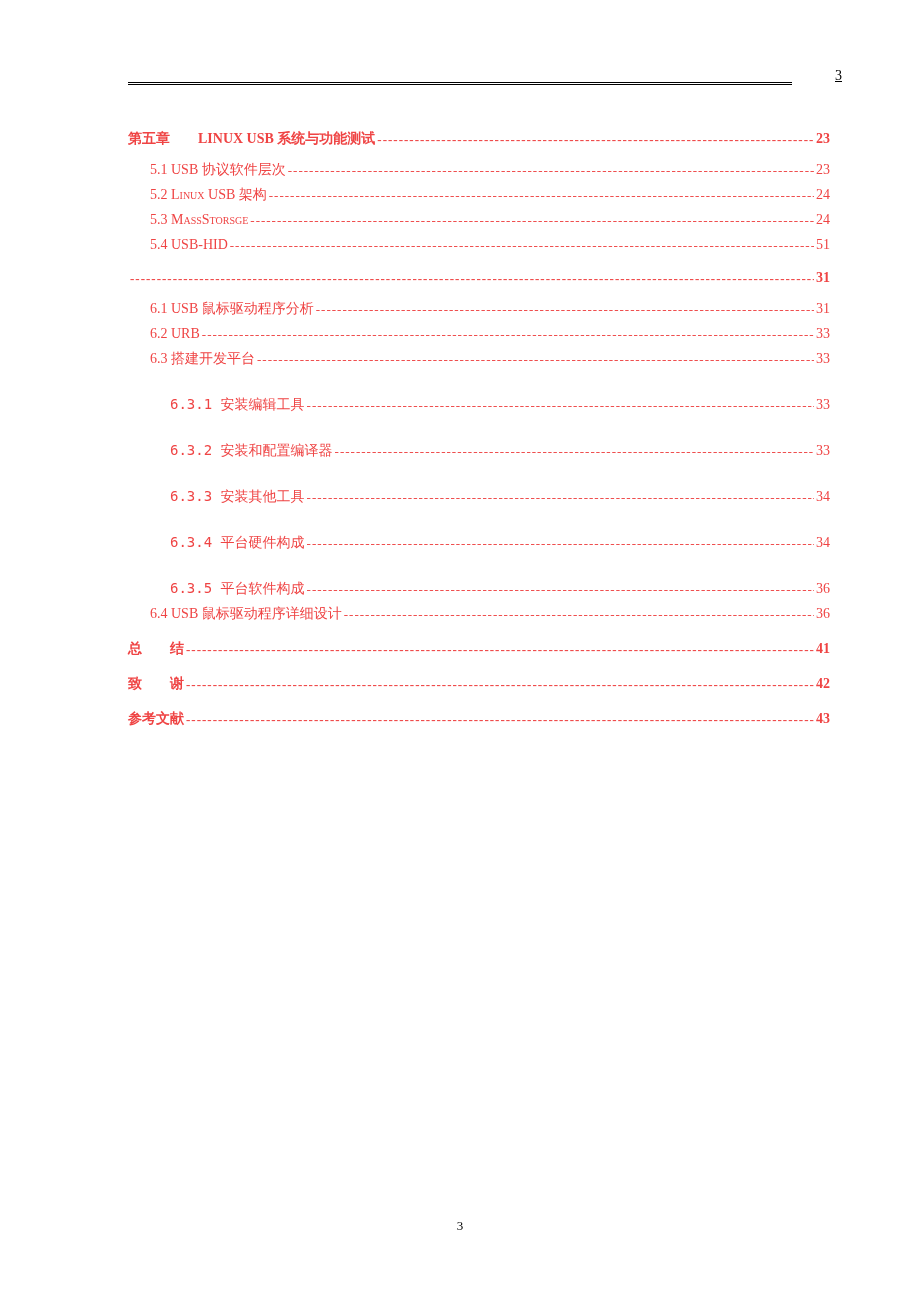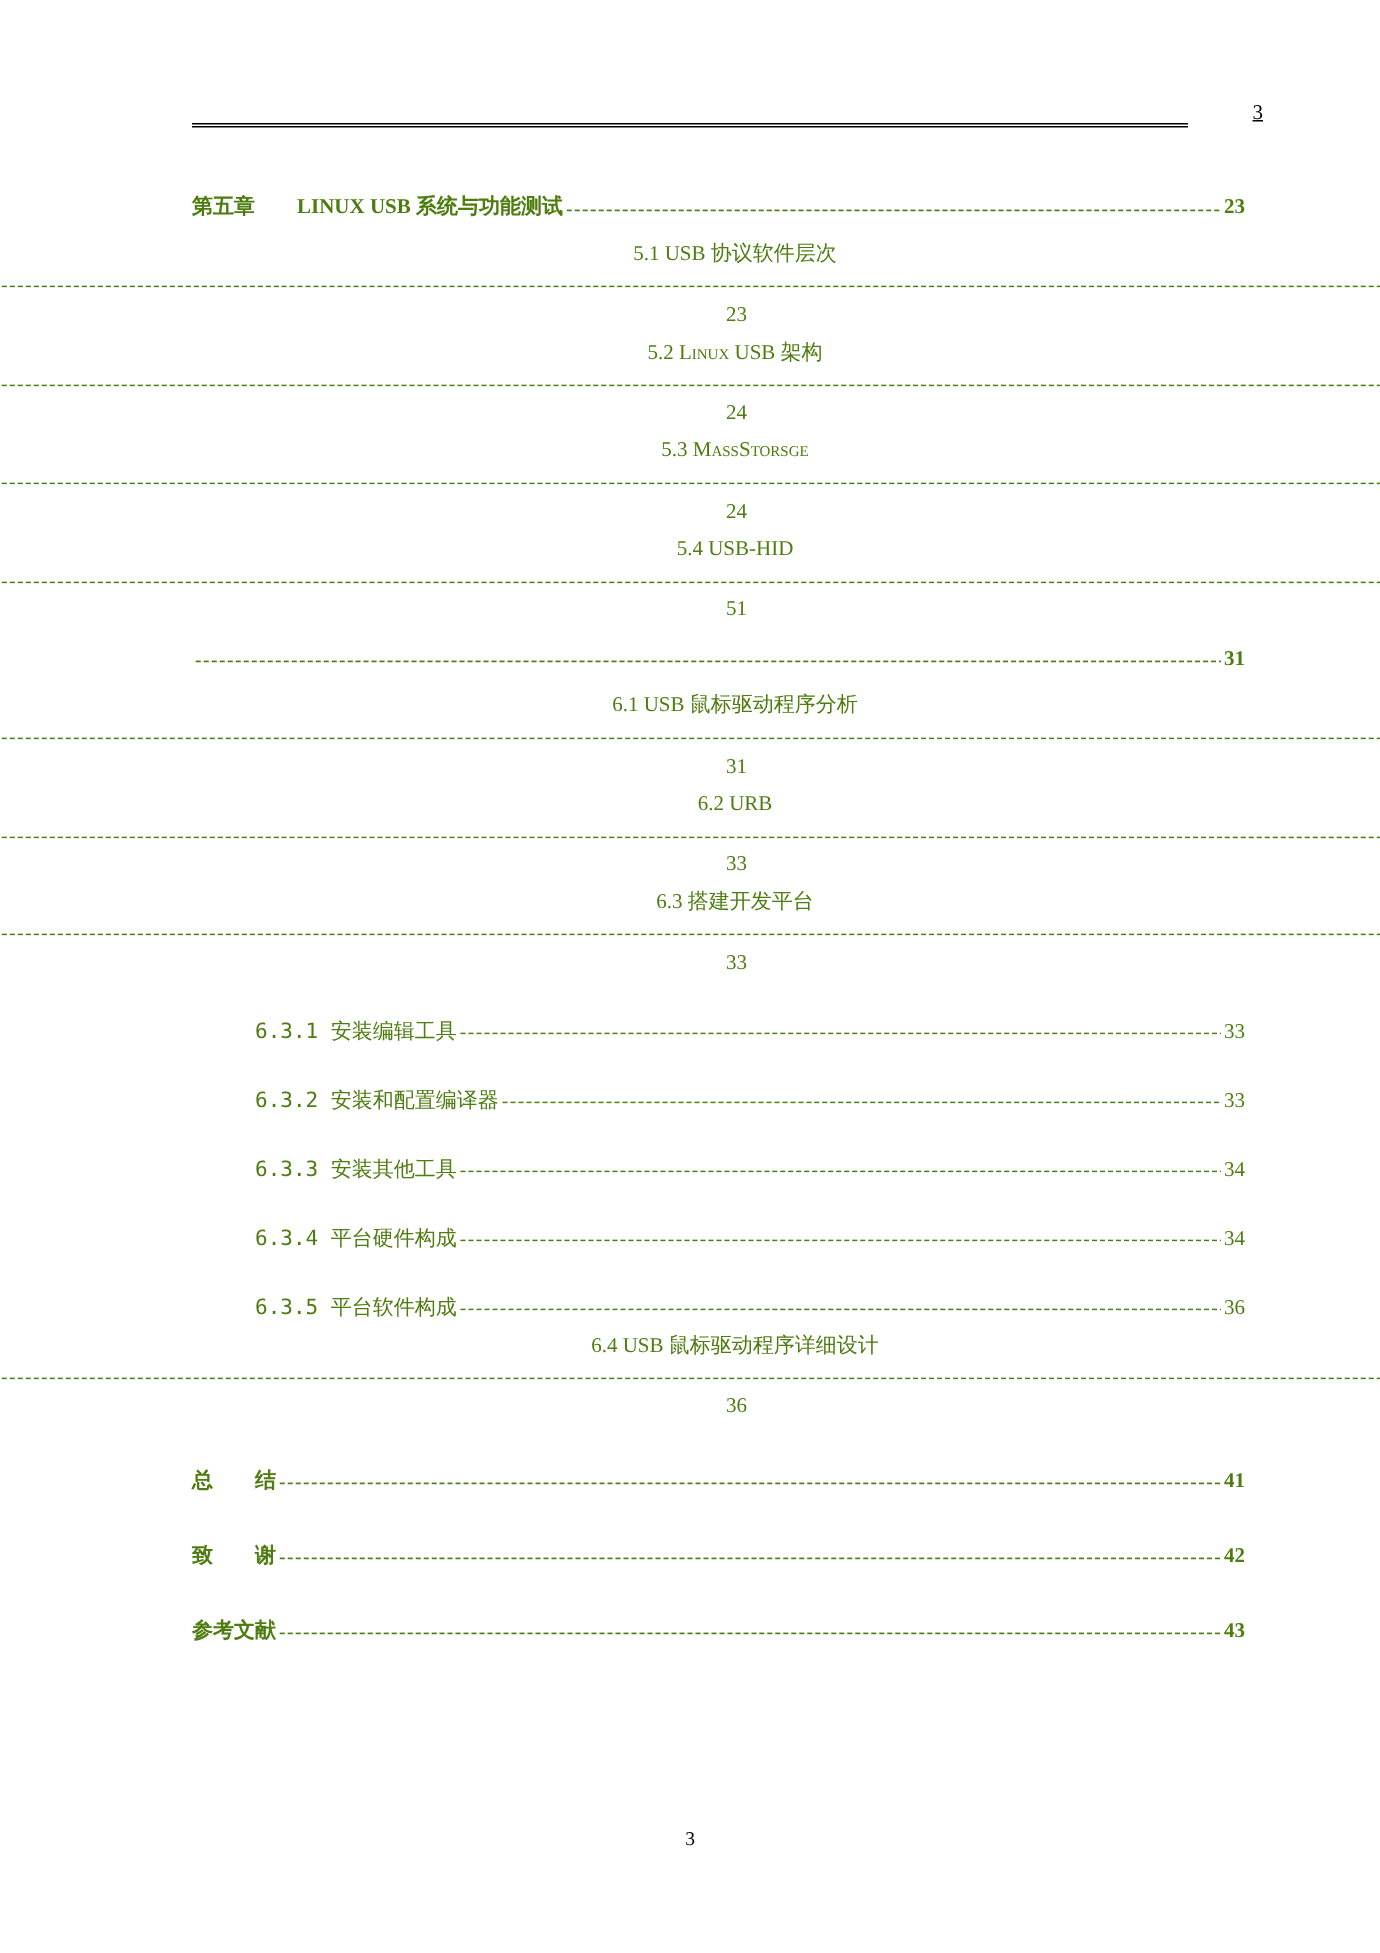--- a/index.html
+++ b/index.html
@@ -32,51 +32,50 @@
       border-bottom: 1px solid #000;
     }
     .content {
       position: absolute;
       top: 116px;
       left: 128px;
       width: 702px;
     }
     .toc-entry {
       display: flex;
-      align-items: center;
+      align-items: flex-end;
       white-space: nowrap;
       font-size: 14px;
-      color: #4d7c0f;
+      color: #ef4444;
       line-height: 1.5;
       margin-bottom: 4px;
     }
     .toc-entry.chapter {
       font-weight: bold;
       margin-top: 12px;
       margin-bottom: 10px;
     }
     .toc-entry.level1 {
       padding-left: 22px;
       font-weight: normal;
-      flex-direction: column;
     }
     .toc-entry.level1 .label {
       letter-spacing: 0px;
     }
     .toc-entry.level2 {
       padding-left: 42px;
       font-weight: normal;
       margin-top: 25px;
     }
     .toc-entry.level2 .label {
       font-family: "SimSun", monospace;
     }
     .toc-entry.section {
       font-weight: bold;
-      margin-top: 29px;
+      margin-top: 14px;
       margin-bottom: 4px;
     }
     .toc-entry .label {
       flex-shrink: 0;
     }
     .toc-entry .chapter-space {
       display: inline-block;
       width: 28px;
     }
     .toc-entry .sparse {

